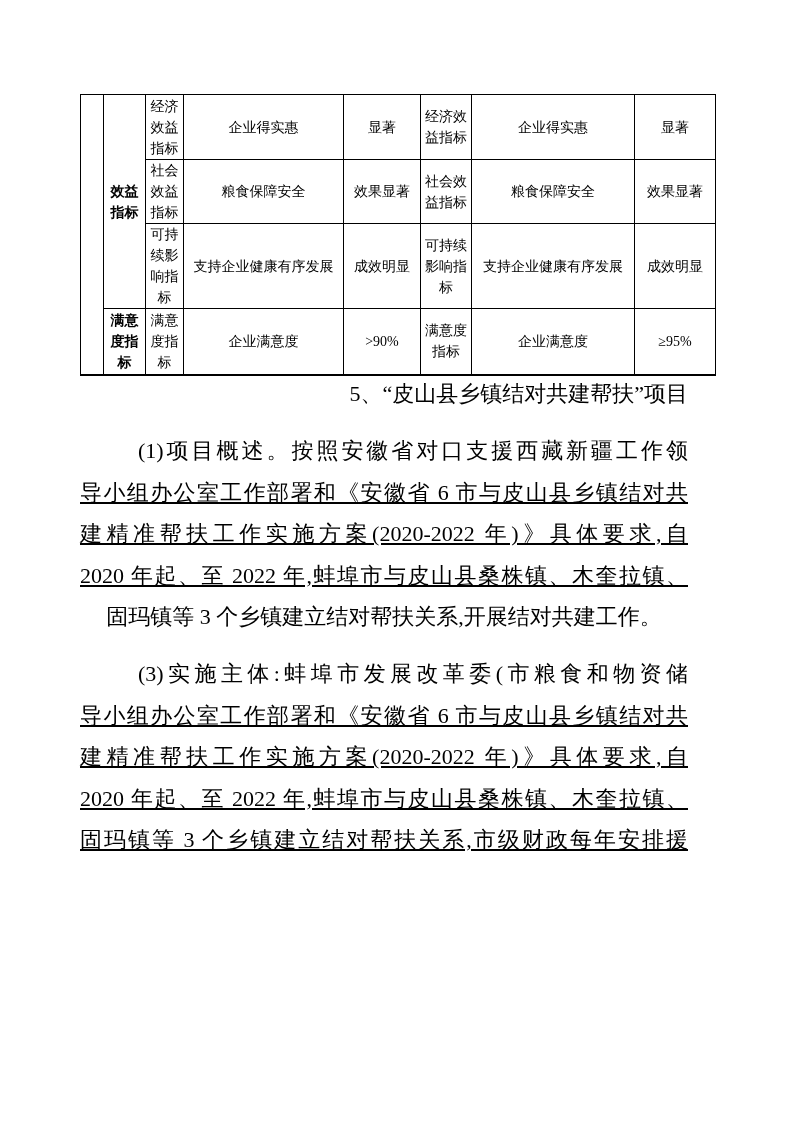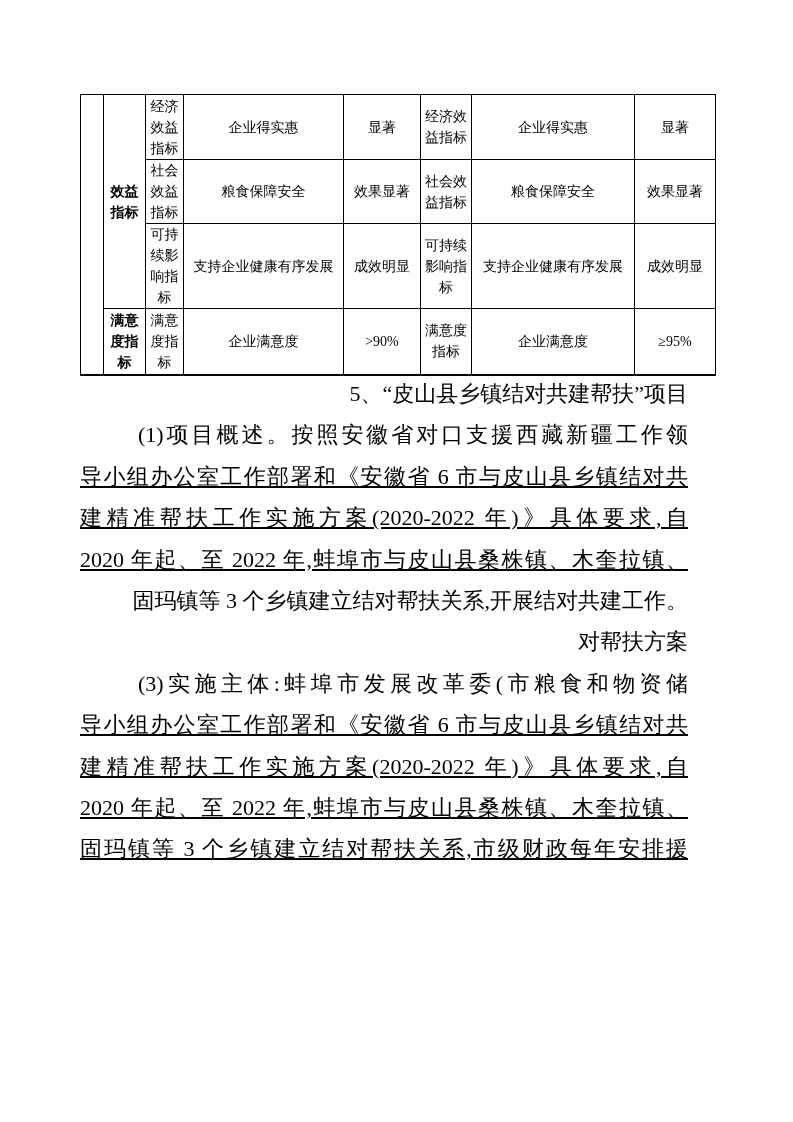--- a/index.html
+++ b/index.html
@@ -46,23 +46,23 @@
     top: 373px;
     width: 608px;
   }
   .tl {
     font-size: 22px;
     height: 41.4px;
     line-height: 41.4px;
     white-space: pre-wrap;
   }
   .tl.heading { text-align: right; padding-left: 57px; }
-  .tl.first   { text-align: justify; text-align-last: justify; text-justify: inter-character; padding-left: 58px; }
+  .tl.first   { text-align: justify; text-align-last: justify; text-justify: inter-character; padding-left: 58px; margin-top: 16px; }
   .tl.body    { text-align: justify; text-align-last: justify; text-justify: inter-character; text-decoration: underline; }
-  .tl.end     { text-align: right; }
+  .tl.end     { text-align: center; }
 </style>
 </head>
 <body>
 
 <div class="page">
 
   <table class="ind">
     <colgroup>
       <col style="width:23px">
       <col style="width:42px">
@@ -112,21 +112,20 @@
     </tbody>
   </table>
 
   <div class="text-block" id="text-block">
       <div class="tl heading">5、“皮山县乡镇结对共建帮扶”项目</div>
       <div class="tl first">(1)项目概述。按照安徽省对口支援西藏新疆工作领</div>
       <div class="tl body">导小组办公室工作部署和《安徽省 6 市与皮山县乡镇结对共</div>
       <div class="tl body">建精准帮扶工作实施方案(2020-2022 年)》具体要求,自</div>
       <div class="tl body">2020 年起、至 2022 年,蚌埠市与皮山县桑株镇、木奎拉镇、</div>
       <div class="tl end">固玛镇等 3 个乡镇建立结对帮扶关系,开展结对共建工作。</div>
-      <div class="tl end">对帮扶方案</div>
       <div class="tl first">(3)实施主体:蚌埠市发展改革委(市粮食和物资储</div>
       <div class="tl body">导小组办公室工作部署和《安徽省 6 市与皮山县乡镇结对共</div>
       <div class="tl body">建精准帮扶工作实施方案(2020-2022 年)》具体要求,自</div>
       <div class="tl body">2020 年起、至 2022 年,蚌埠市与皮山县桑株镇、木奎拉镇、</div>
       <div class="tl body">固玛镇等 3 个乡镇建立结对帮扶关系,市级财政每年安排援</div>
     </div>
 
 </div>
 
 </body></html>

